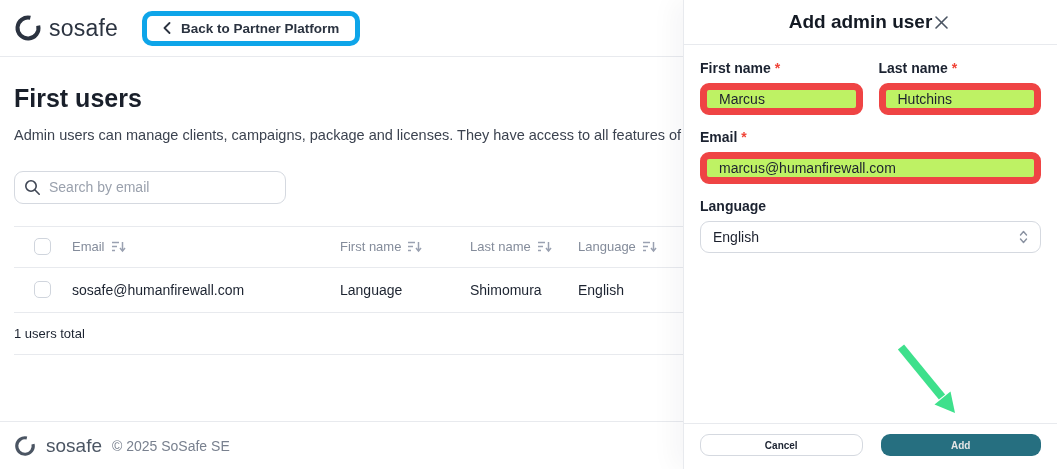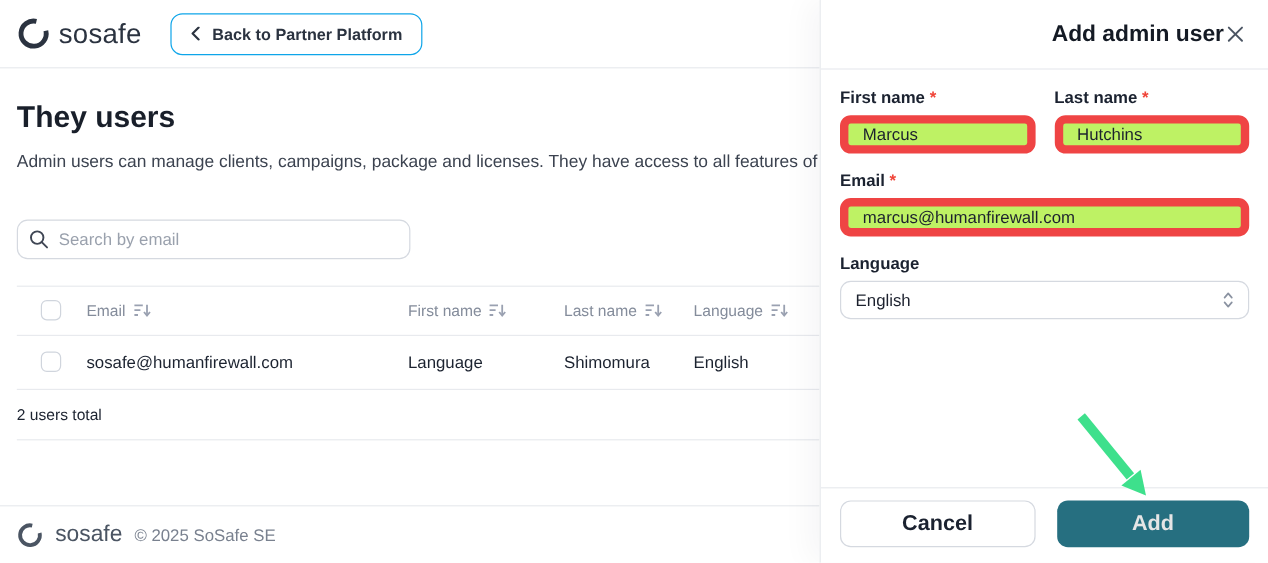--- a/index.html
+++ b/index.html
@@ -16,33 +16,33 @@
 
   .top-header {
     height: 57px; display: flex; align-items: center;
     padding-left: 14px; border-bottom: 1px solid #e8eaee;
   }
   .logo { display: flex; align-items: center; gap: 7px; }
   .logo-text { font-size: 23px; font-weight: 500; color: #2b3340; letter-spacing: .2px; }
   .back-btn {
     margin-left: 24px; display: inline-flex; align-items: center; gap: 10px;
     height: 35px; padding: 0 16px; background: #fff;
-    border: 1px solid #0ea5e9; border-radius: 10px;
+    border: 5px solid #0ea5e9; border-radius: 10px;
     font-family: "Liberation Sans", sans-serif;
     font-size: 13.5px; font-weight: 700; color: #2b3340; cursor: pointer;
   }
 
   .content { padding-left: 14px; }
   .page-title { margin-top: 27px; font-size: 25px; font-weight: 700; color: #191f2a; }
   .page-desc {
     margin-top: 13px; font-size: 14.5px; color: #3c4350;
     white-space: nowrap; line-height: 1.35;
   }
 
-  .search-wrap { position: relative; margin-top: 37px; width: 328px; }
+  .search-wrap { position: relative; margin-top: 25px; width: 272px; }
   .search-input {
     width: 100%; height: 33px; border: 1px solid #d5d9e0; border-radius: 9px;
     padding: 0 10px 0 34px; font-family: "Liberation Sans", sans-serif;
     font-size: 14px; color: #1c212e; outline: none; background: #fff;
   }
   .search-input::placeholder { color: #9aa1ad; }
   .search-icon { position: absolute; left: 10px; top: 8px; }
 
   .table { margin-top: 22px; width: 669px; border-top: 1px solid #e8eaee; }
   .t-row {
@@ -68,21 +68,21 @@
   .footer-logo-text { font-size: 19px; font-weight: 500; color: #4b5563; }
   .copyright { font-size: 14px; color: #79818f; }
 
   
   .panel {
     position: absolute; top: 0; left: 683px; width: 374px; height: 469px;
     background: #fff; border-left: 1px solid #e8eaee; z-index: 5;
     box-shadow: -10px 0 24px rgba(16,24,40,.04);
   }
   .panel-header {
-    height: 58px; display: flex; align-items: center; justify-content: flex-end;
+    height: 45px; display: flex; align-items: center; justify-content: center;
     padding: 0 18px 0 17px; border-bottom: 1px solid #e8eaee;
   }
   .panel-title { font-size: 19px; font-weight: 700; color: #141a24; }
   .close-btn { background: none; border: none; cursor: pointer; padding: 2px; line-height: 0; }
 
   .panel-body { padding: 15px 16px 0 16px; }
   .field-row { display: grid; grid-template-columns: 1fr 1fr; column-gap: 16px; }
   .field { margin-bottom: 14px; }
   .field-label { display: block; font-size: 14px; font-weight: 700; color: #1b2230; margin-bottom: 7px; }
   .req { color: #F04438; font-weight: 700; }
@@ -96,22 +96,22 @@
     padding: 0 12px; font-size: 14px; color: #1c212e; background: #fff;
     display: flex; align-items: center; justify-content: space-between; cursor: pointer;
   }
 
   .panel-footer {
     position: absolute; left: 0; bottom: 0; width: 100%;
     border-top: 1px solid #e8eaee; padding: 10px 16px 13px 16px;
     display: flex; gap: 18px;
   }
   .btn {
-    flex: 1; height: 39px; border-radius: 9px; font-family: "Liberation Sans", sans-serif;
-    font-size: 18px; font-weight: 700; cursor: pointer;
+    flex: 1; height: 22px; border-radius: 9px; font-family: "Liberation Sans", sans-serif;
+    font-size: 10px; font-weight: 700; cursor: pointer;
     display: inline-flex; align-items: center; justify-content: center;
   }
   .btn-cancel { background: #fff; border: 1px solid #d5d9e0; color: #1b2230; }
   .btn-add { border: none; color: #e5e5e5; }
 
   .annot-arrow { position: absolute; left: 208px; top: 341px; pointer-events: none; z-index: 9; }
 </style>
 </head>
 <body>
 
@@ -126,21 +126,21 @@
     </div>
     <button class="back-btn">
       <svg width="8" height="12" viewBox="0 0 8 12">
         <polyline points="6.5,1 1.5,6 6.5,11" fill="none" stroke="#2b3340" stroke-width="1.8" stroke-linecap="round" stroke-linejoin="round"></polyline>
       </svg>
       <span>Back to Partner Platform</span>
     </button>
   </div>
 
   <div class="content">
-    <h1 class="page-title">They users</h1>
+    <h1 class="page-title">First users</h1>
     <p class="page-desc">Admin users can manage clients, campaigns, package and licenses. They have access to all features of the platform, i</p>
 
     <div class="search-wrap">
       <svg class="search-icon" width="17" height="17" viewBox="0 0 17 17">
         <circle cx="7" cy="7" r="5.2" fill="none" stroke="#3f4654" stroke-width="1.6"></circle>
         <line x1="11" y1="11" x2="15.2" y2="15.2" stroke="#3f4654" stroke-width="1.6" stroke-linecap="round"></line>
       </svg>
       <input class="search-input" type="text" placeholder="Search by email" style="">
     </div>
 
@@ -191,21 +191,21 @@
 
       <div class="t-row t-data">
         <span class="checkbox"></span>
         <span>sosafe@humanfirewall.com</span>
         <span>Language</span>
         <span>Shimomura</span>
         <span>English</span>
       </div>
 
       <div class="t-total">
-        <span style="padding-left:0">2 users total</span>
+        <span style="padding-left:0">1 users total</span>
       </div>
     </div>
   </div>
 
   <div class="page-footer">
     <svg width="22" height="22" viewBox="0 0 32 32">
       <path d="M 18.70 4.31 A 12 12 0 1 0 27.69 13.30" fill="none" stroke="#4b5563" stroke-width="4.6"></path>
     </svg>
     <span class="footer-logo-text">sosafe</span>
     <span class="copyright">© 2025 SoSafe SE</span>

